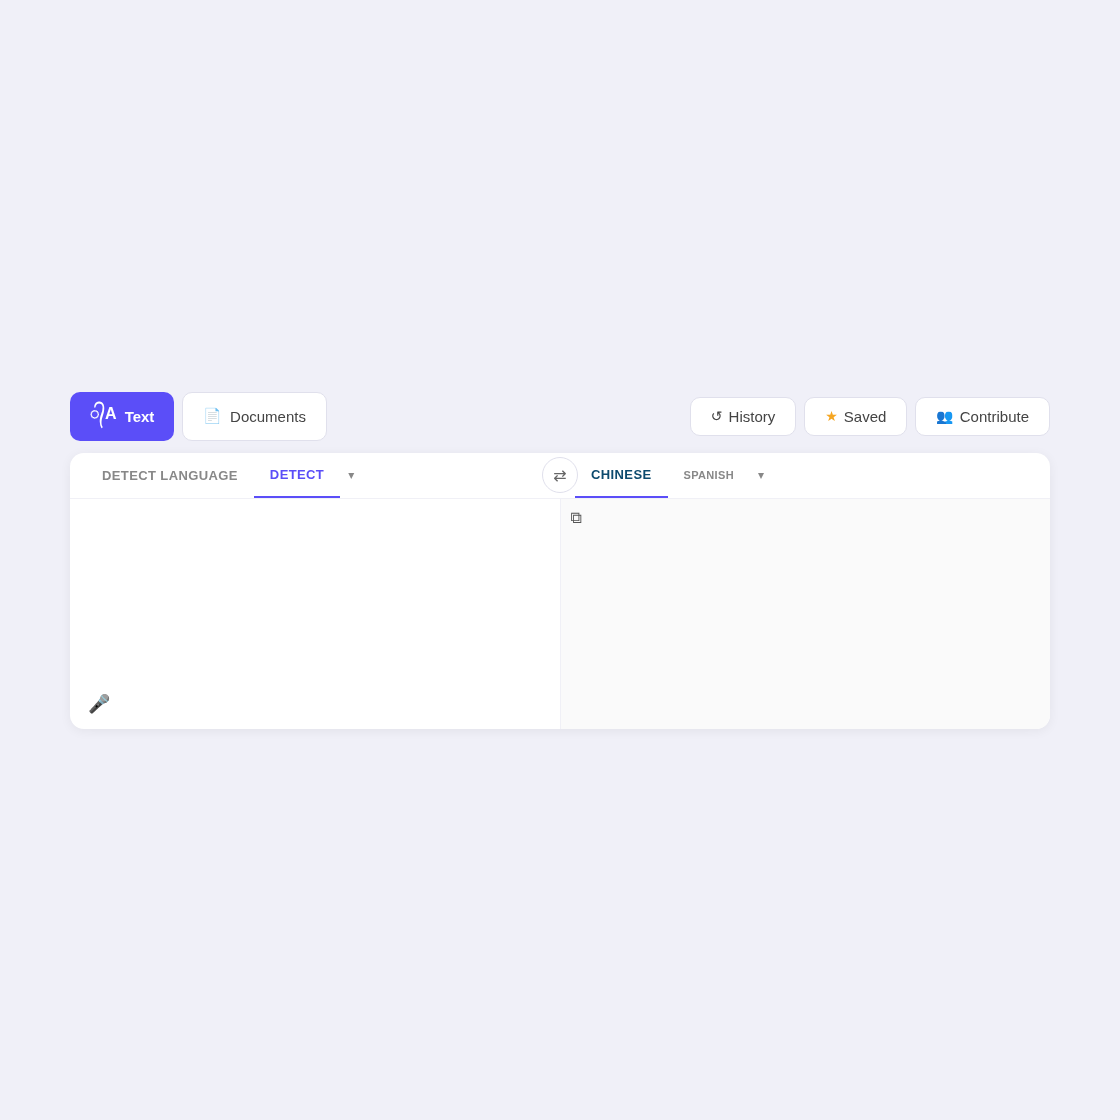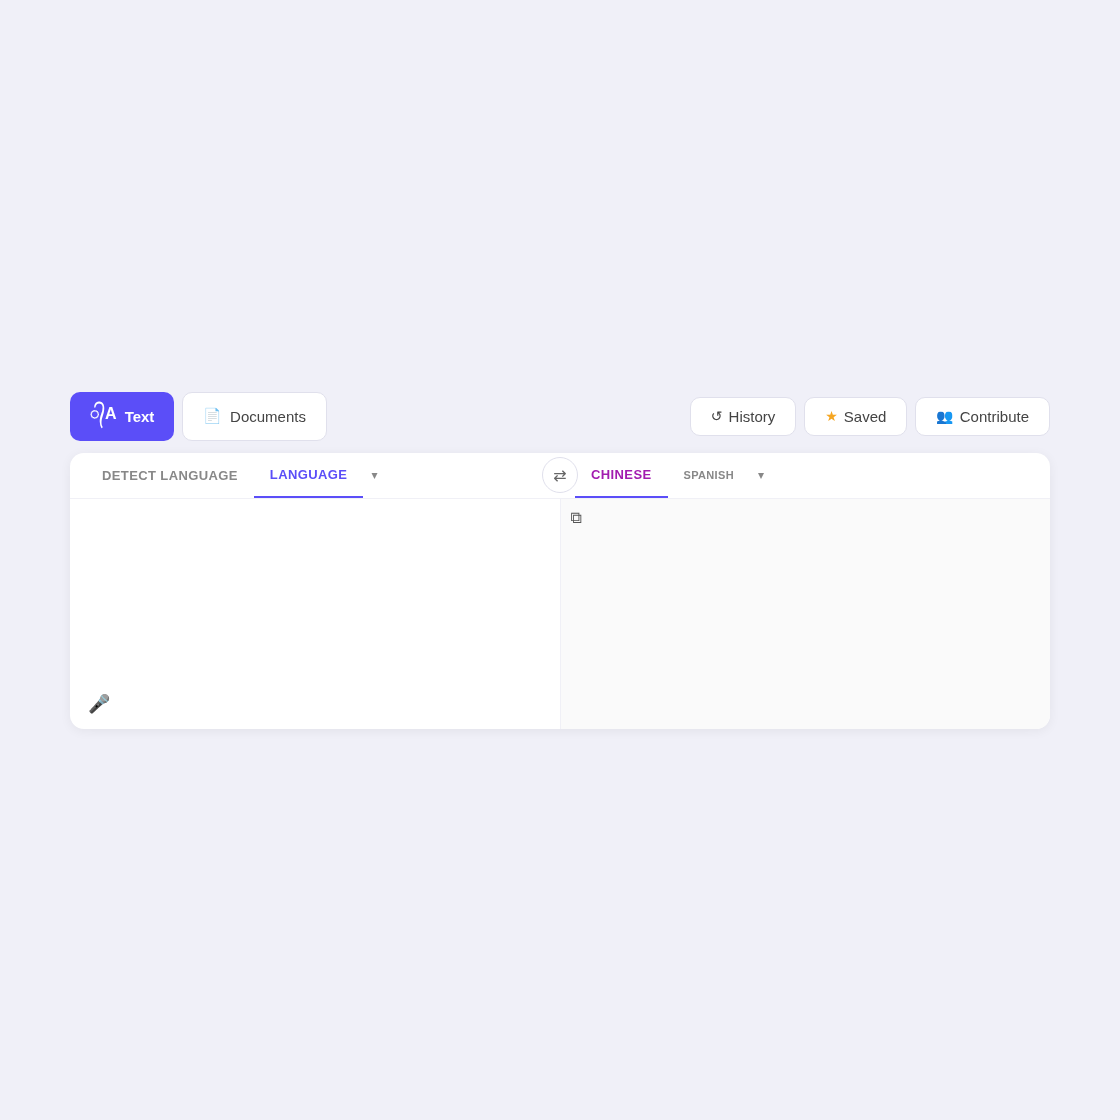--- a/index.html
+++ b/index.html
@@ -159,21 +159,21 @@
       align-items: center;
       flex: 1;
       justify-content: flex-start;
       padding-left: 30px;
     }
 
     .lang-option-right-active {
       padding: 14px 16px;
       font-size: 13px;
       font-weight: 700;
-      color: #a21caf;
+      color: #0c4a6e;
       letter-spacing: 0.03em;
       border-bottom: 2px solid #5b4ef8;
       cursor: pointer;
     }
 
     .lang-option-right {
       padding: 14px 16px;
       font-size: 11px;
       font-weight: 600;
       color: #888;
@@ -281,21 +281,21 @@
         <span>Contribute</span>
       </button>
     </div>
   </div>
 
   <div class="translation-card">
 
     <div class="lang-row">
       <div class="lang-left">
         <span class="lang-detect">DETECT LANGUAGE</span>
-        <span class="lang-option-active">LANGUAGE</span>
+        <span class="lang-option-active">DETECT</span>
         <span class="lang-chevron">▾</span>
       </div>
 
       <button class="swap-btn">
         <span>⇄</span>
       </button>
 
       <div class="lang-right">
         <span class="lang-option-right-active">CHINESE</span>
         <span class="lang-option-right">SPANISH</span>

